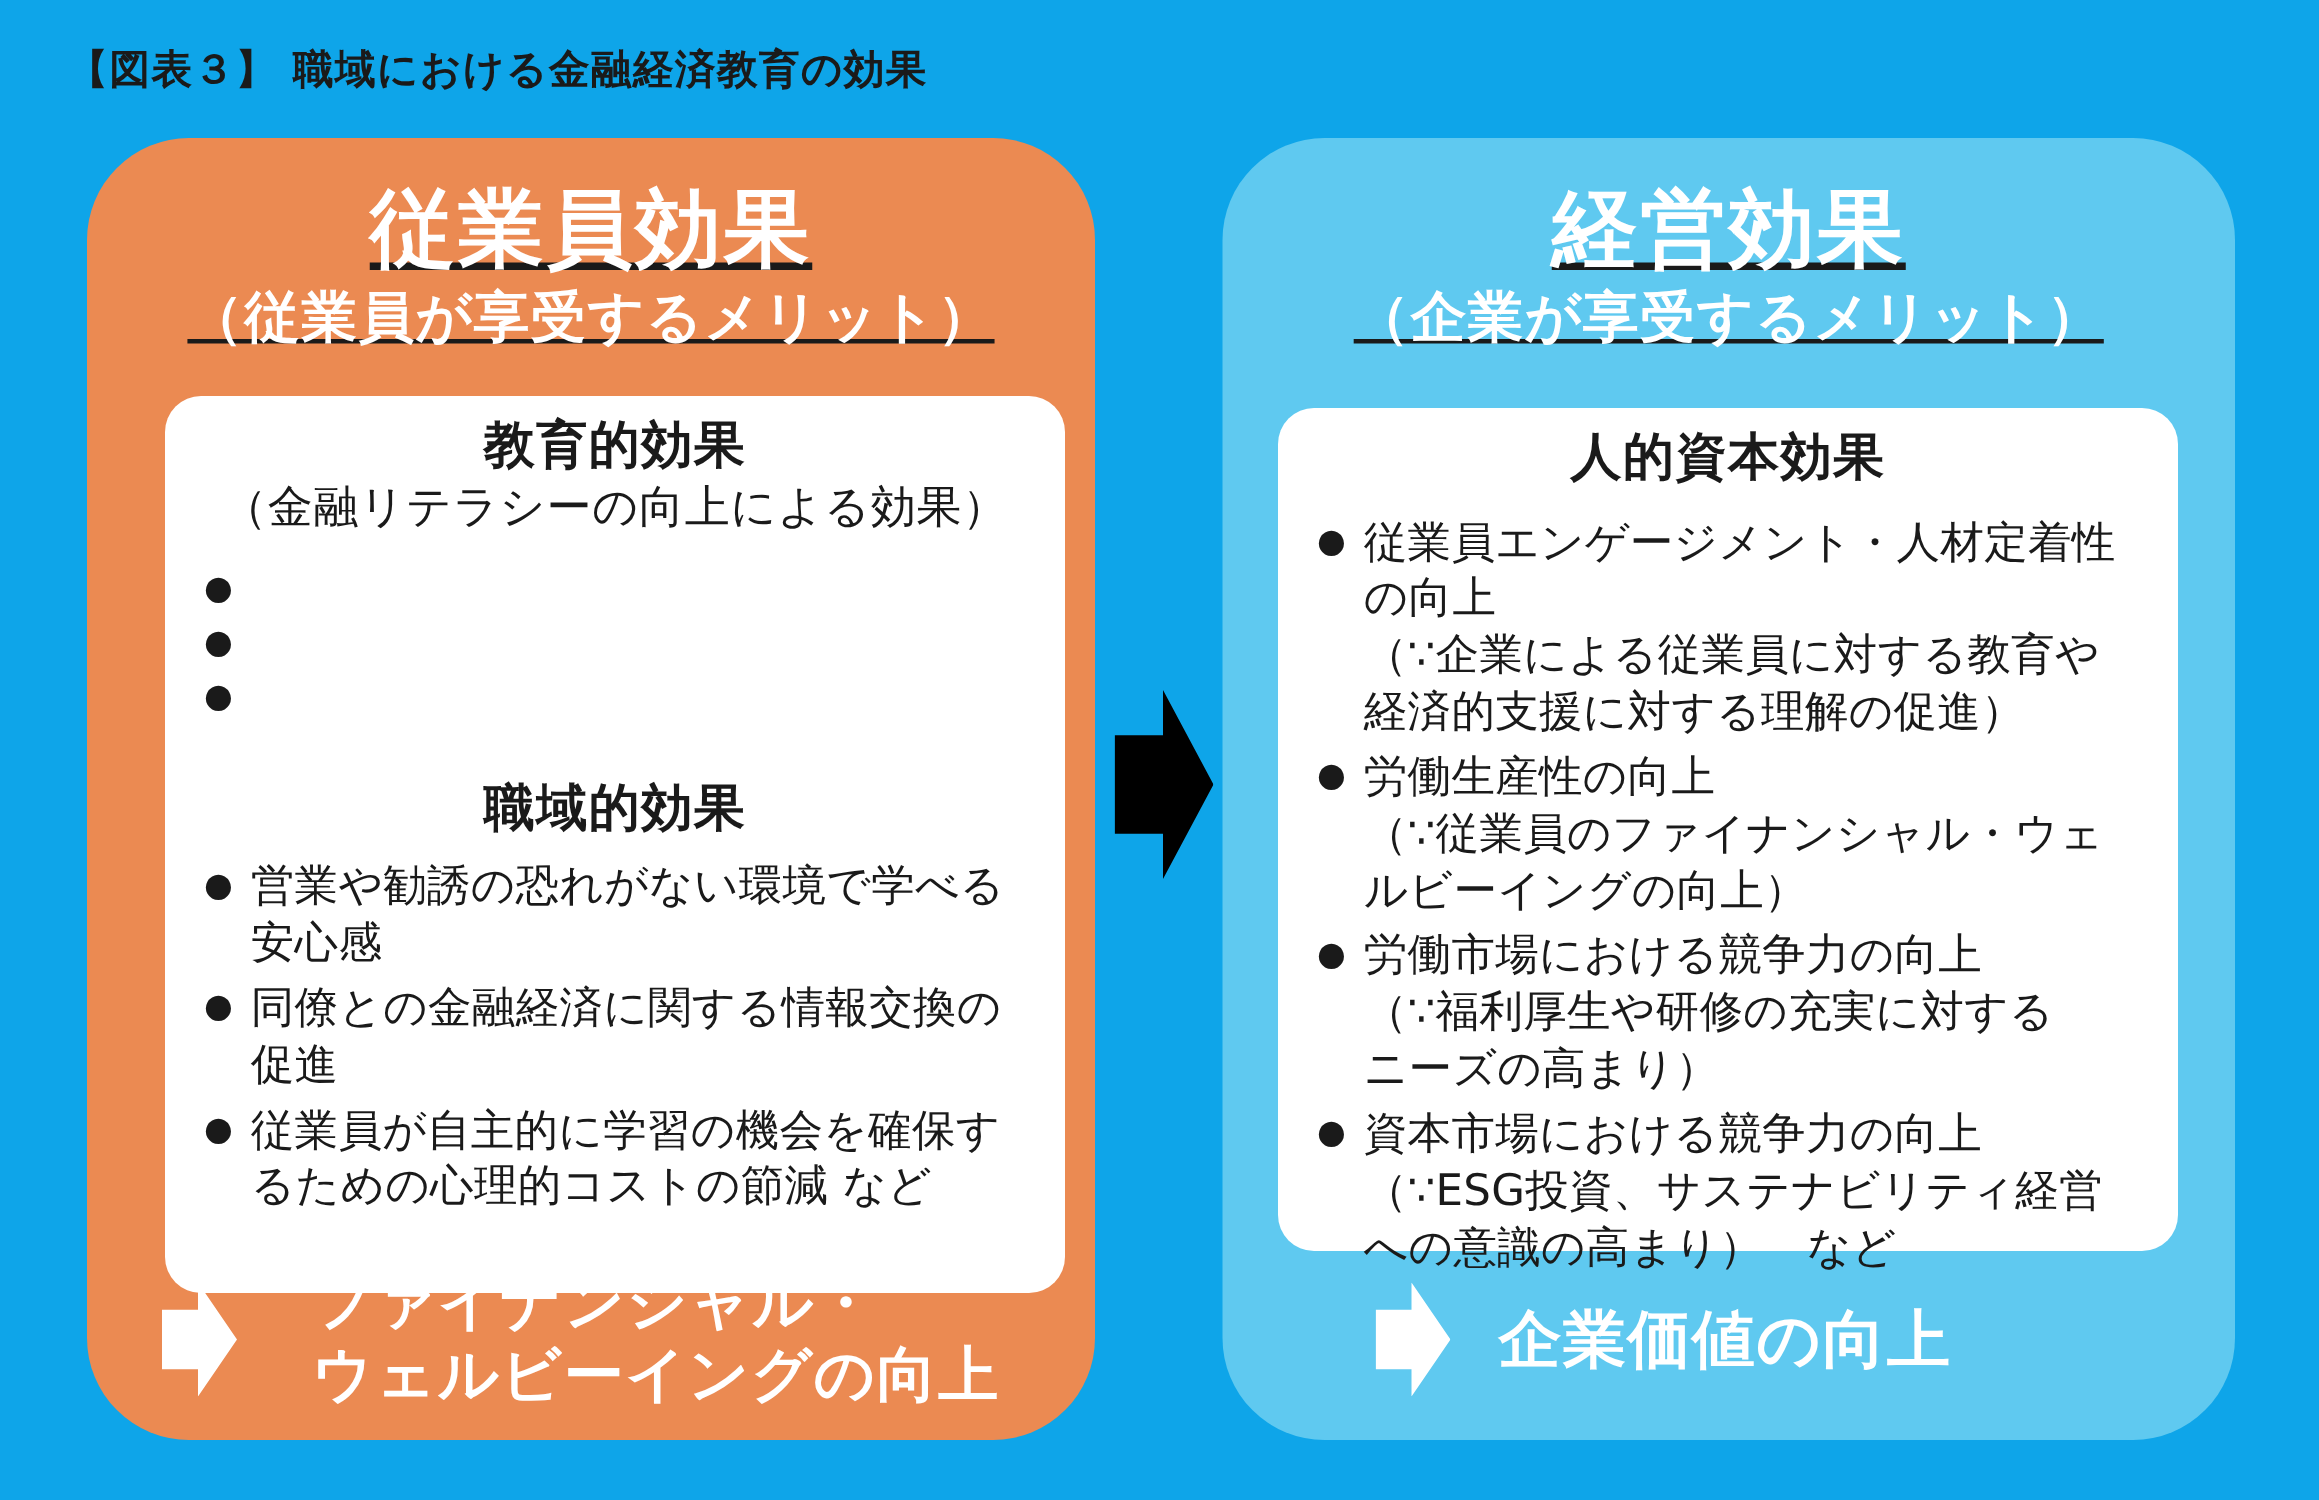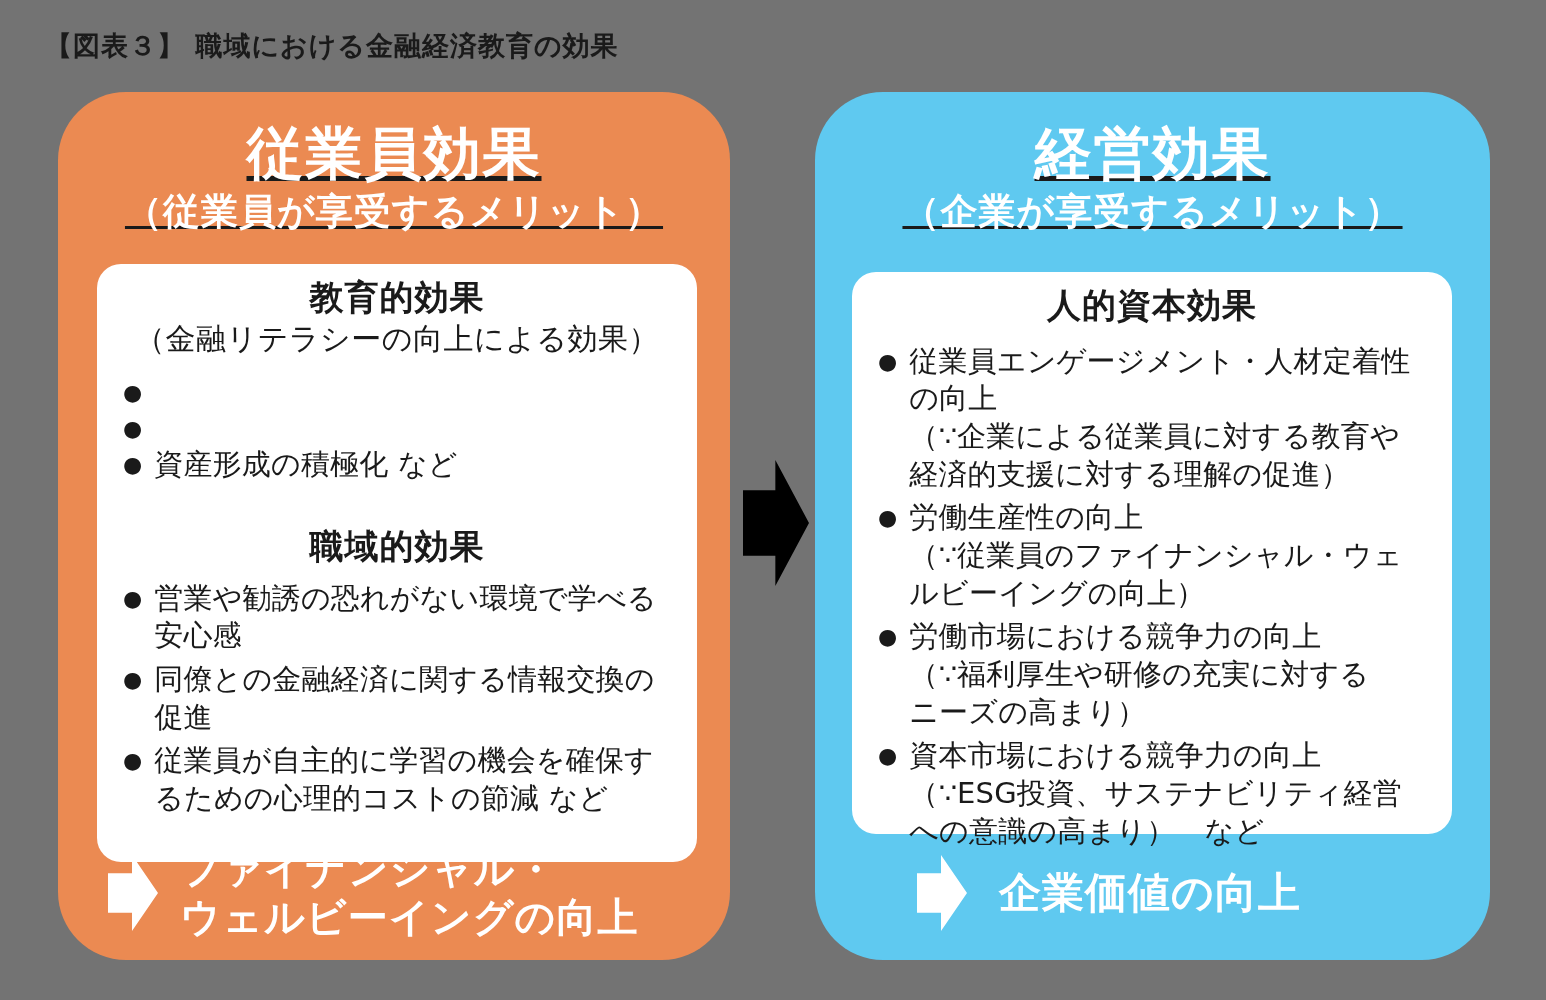--- a/index.html
+++ b/index.html
@@ -1,18 +1,18 @@
 <!DOCTYPE html>
 <html><head>
 <meta charset="utf-8">
 <style>
   * { margin:0; padding:0; box-sizing:border-box; }
   html,body { background:#ffffff; }
   body { font-family:"DejaVu Sans","Liberation Sans",sans-serif; color:#1a1a1a; }
-  .canvas { position:relative; width:1546px; height:1000px; background:#737373; overflow:hidden; }
+  .canvas { position:relative; width:1546px; height:1000px; background:#0ea5e9; overflow:hidden; }
 
   .fig-title {
     position:absolute; left:45px; top:28px;
     font-size:27px; font-weight:600; letter-spacing:1px; white-space:pre-line;
   }
 
   .panel { position:absolute; top:92px; height:868px; border-radius:68px;text-decoration:underline; }
   .panel.orange { left:58px;  width:672px; }
   .panel.blue   { left:815px; width:675px; }
 
@@ -22,21 +22,21 @@
   }
   .panel-subtitle {
     text-align:center; color:#ffffff; font-weight:600;
     font-size:37px; line-height:1.15; margin-top:6px; letter-spacing:1px;
   }
 
   .inner-box {
     position:absolute; background:#ffffff; border-radius:24px;
     padding:12px 18px 10px 18px;
   }
-  .panel.orange .inner-box { left:39px; top:172px; width:600px; height:598px; }
+  .panel.orange .inner-box { left:52px; top:172px; width:600px; height:598px; }
   .panel.blue   .inner-box { left:37px; top:180px; width:600px; height:562px; }
 
   .sec-heading {
     text-align:center; font-size:34px; font-weight:600; line-height:1.25; letter-spacing:1px;
   }
   .sec-heading.second { margin-top:42px; }
   .sec-subheading {
     text-align:center; font-size:30px; font-weight:500; line-height:1.3; letter-spacing:0.5px;
   }
 
@@ -45,21 +45,21 @@
   ul.bullets li { display:flex; align-items:flex-start; margin-bottom:6px; }
   .mk { font-size:22px; line-height:1; margin:8px 12px 0 0; flex:0 0 auto; }
   .btext {
     font-size:29px; font-weight:500; line-height:1.3; white-space:pre-line; letter-spacing:0.2px;
   }
 
   .outcome-row {
     position:absolute; left:0; right:0; bottom:16px; height:102px;
     display:flex; align-items:center;
   }
-  .panel.orange .outcome-row { padding-left:50px; }
+  .panel.orange .outcome-row { padding-left:50px;gap:28px; }
   .panel.blue   .outcome-row { padding-left:102px; }
   .block-arrow-white {
     width:50px; height:76px; background:#ffffff; flex:0 0 auto;
     clip-path:polygon(0 24%, 48% 24%, 48% 0, 100% 50%, 48% 100%, 48% 76%, 0 76%);
   }
   .outcome-text {
     color:#ffffff; font-weight:700; line-height:1.2; margin-left:22px;
     white-space:pre-line; letter-spacing:1px;
   }
   .panel.orange .outcome-text { font-size:40px; }
@@ -86,21 +86,20 @@
       <div class="sec-subheading">（金融リテラシーの向上による効果）</div>
       <ul class="bullets">
         <li>
           <span class="mk">●</span>
         </li>
         <li>
           <span class="mk">●</span>
         </li>
         <li>
           <span class="mk">●</span>
-          <span class="btext">資産形成の積極化 など</span>
         </li>
       </ul>
 
       <div class="sec-heading second">職域的効果</div>
       <ul class="bullets tight">
         <li>
           <span class="mk">●</span>
           <span class="btext">営業や勧誘の恐れがない環境で学べる
 安心感</span>
         </li>

